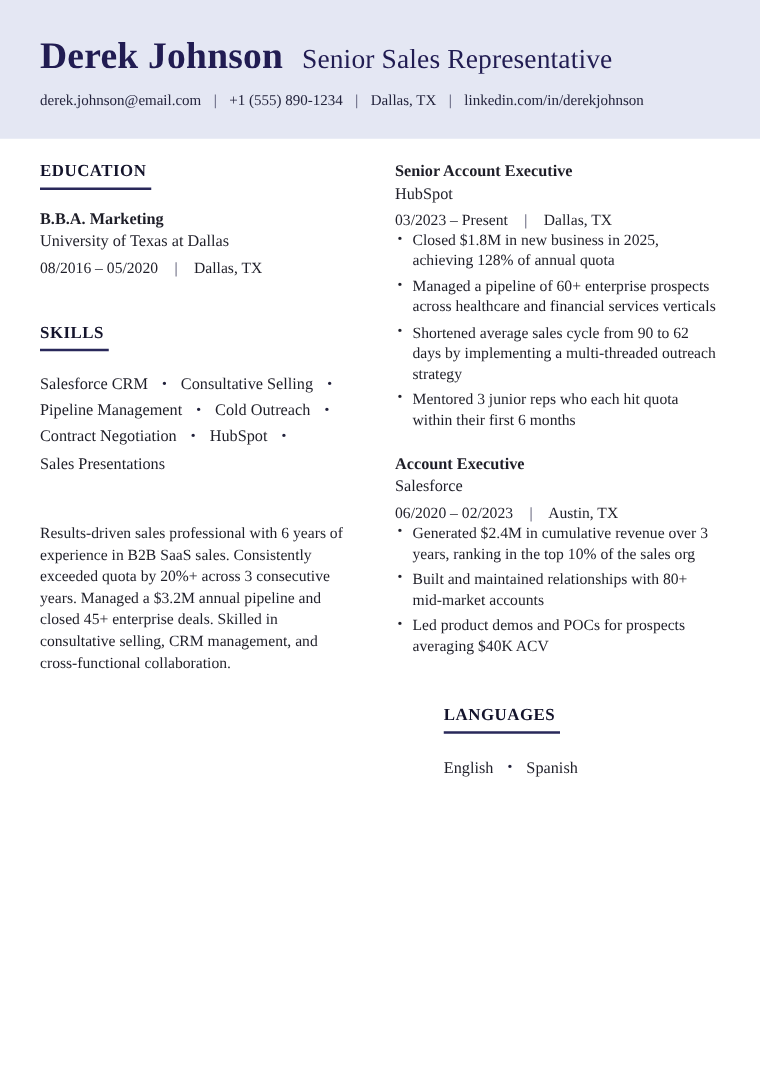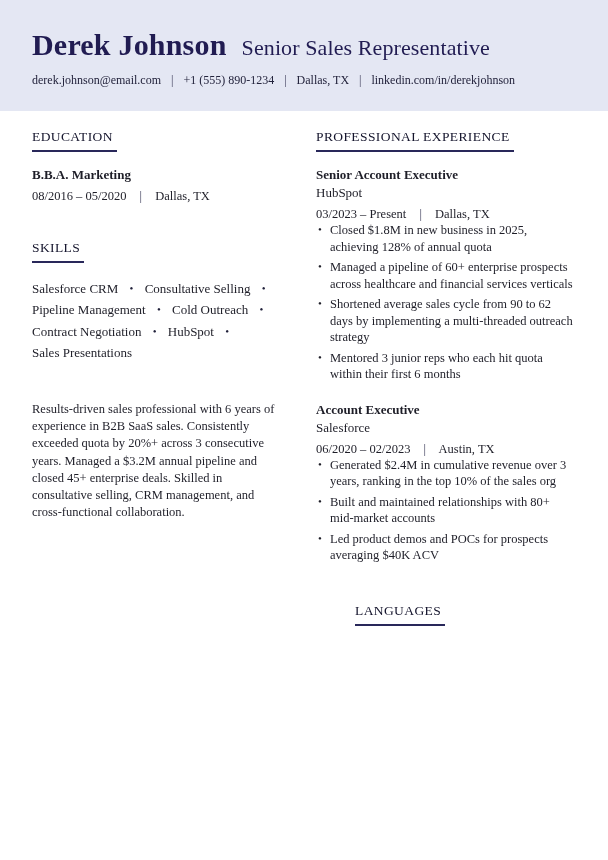--- a/index.html
+++ b/index.html
@@ -55,21 +55,21 @@
     grid-template-columns: 252px 260px;
     column-gap: 32px;
     padding: 18px 32px 0 32px;
   }
 
   
   .section-heading {
     display: table;
     margin: 0 0 15px 0;
     font-size: 13.5px;
-    font-weight: normal;
+    font-weight: bold;
     letter-spacing: 0.4px;
     color: #14142c;
     border-bottom: 2.5px solid var(--underline-navy);
     padding: 0 4px 5px 0;
     text-align: right;
   }
 
   .section { margin-bottom: 36px; }
 
   
@@ -148,20 +148,21 @@
       </div>
   </header>
 
   <div class="columns">
 
     <div class="col-left">
 
       <section class="section">
         <h2 class="section-heading">EDUCATION</h2>
         <div class="edu-degree">B.B.A. Marketing</div>
+        <div class="edu-school">University of Texas at Dallas</div>
         <div class="meta-line">
           <span>08/2016 – 05/2020</span>
           <span class="pipe-sep">|</span>
           <span>Dallas, TX</span>
         </div>
       </section>
 
       <section class="section">
         <h2 class="section-heading">SKILLS</h2>
         <div class="inline-list">
@@ -190,21 +191,20 @@
           </div>
       </section>
 
       <p class="summary-paragraph">Results-driven sales professional with 6 years of experience in B2B SaaS sales. Consistently exceeded quota by 20%+ across 3 consecutive years. Managed a $3.2M annual pipeline and closed 45+ enterprise deals. Skilled in consultative selling, CRM management, and cross-functional collaboration.</p>
 
     </div>
 
     <div class="col-right">
 
       <section>
-        <h2 class="section-heading">PROFESSIONAL EXPERIENCE</h2>
         <div>
 
             <div class="job-entry">
               <div class="job-title">Senior Account Executive</div>
               <div class="job-company">HubSpot</div>
               <div class="meta-line">
                 <span>03/2023 – Present</span>
                 <span class="pipe-sep">|</span>
                 <span>Dallas, TX</span>
               </div>

